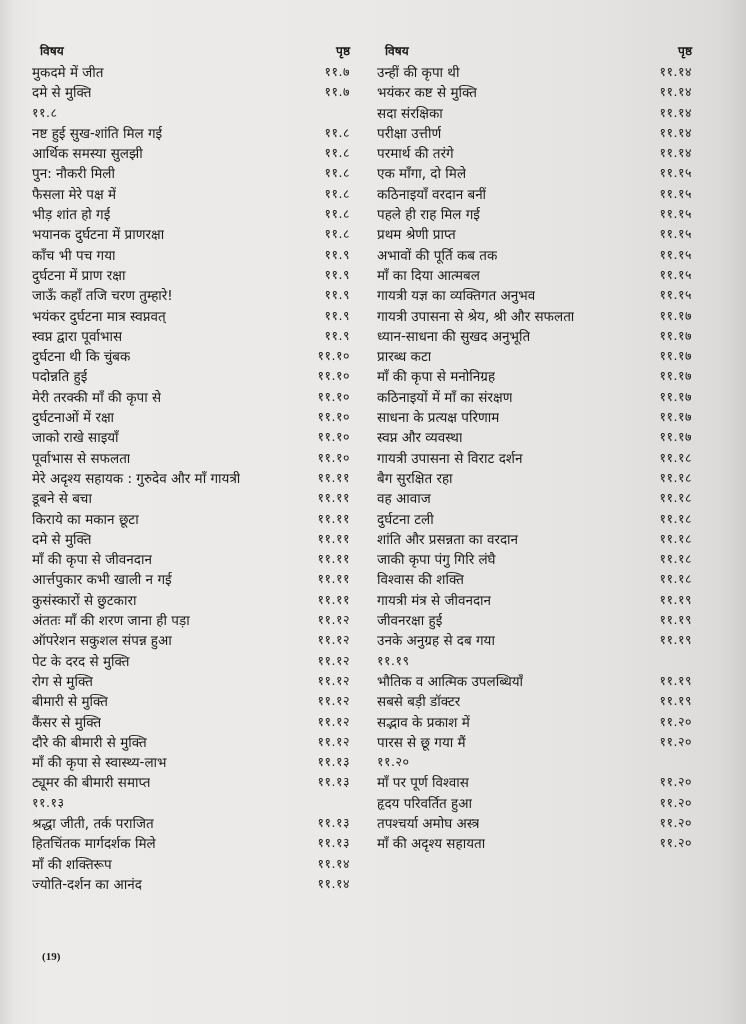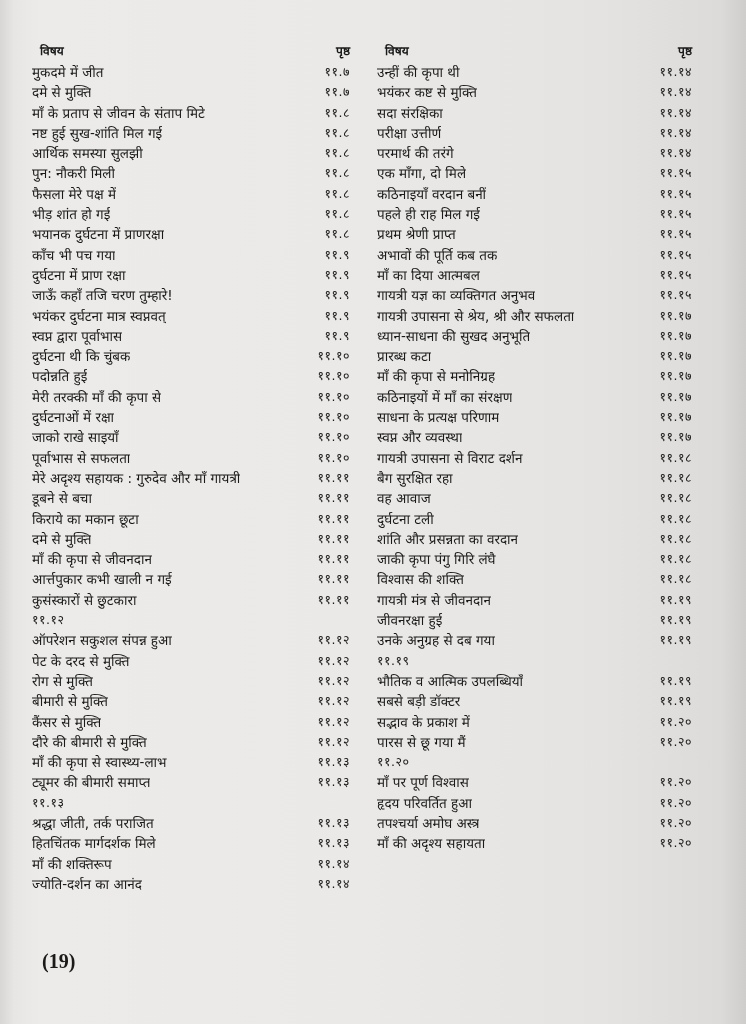--- a/index.html
+++ b/index.html
@@ -20,21 +20,21 @@
   }
   .col-head .subject { padding-left: 8px; }
   .row {
     display: flex; justify-content: space-between; align-items: center;
     height: 20.3px; line-height: 20.3px; font-size: 13.5px; white-space: nowrap;
   }
   .row .title { overflow: hidden; }
   .row .pg { font-size: 12.5px; letter-spacing: 0.5px; }
   .page-num {
     position: absolute; left: 42px; top: 950px;
-    font-family: "Liberation Serif", serif; font-weight: bold; font-size: 20px;
+    font-family: "Liberation Serif", serif; font-weight: bold; font-size: 11px;
   }
 </style>
 </head>
 <body>
 
 <div class="page">
   <div class="col col-left">
     <div class="col-head">
       <span class="subject">विषय</span>
       <span>पृष्ठ</span>
@@ -42,21 +42,20 @@
     <div id="left-list">
         <div class="row">
           <span class="title">मुकदमे में जीत</span>
           <span class="pg">११.७</span>
         </div>
         <div class="row">
           <span class="title">दमे से मुक्ति</span>
           <span class="pg">११.७</span>
         </div>
         <div class="row">
-          <span class="title">माँ के प्रताप से जीवन के संताप मिटे</span>
           <span class="pg">११.८</span>
         </div>
         <div class="row">
           <span class="title">नष्ट हुई सुख-शांति मिल गई</span>
           <span class="pg">११.८</span>
         </div>
         <div class="row">
           <span class="title">आर्थिक समस्या सुलझी</span>
           <span class="pg">११.८</span>
         </div>
@@ -142,20 +141,21 @@
         </div>
         <div class="row">
           <span class="title">आर्त्तपुकार कभी खाली न गई</span>
           <span class="pg">११.११</span>
         </div>
         <div class="row">
           <span class="title">कुसंस्कारों से छुटकारा</span>
           <span class="pg">११.११</span>
         </div>
         <div class="row">
+          <span class="title">अंततः माँ की शरण जाना ही पड़ा</span>
           <span class="pg">११.१२</span>
         </div>
         <div class="row">
           <span class="title">ऑपरेशन सकुशल संपन्न हुआ</span>
           <span class="pg">११.१२</span>
         </div>
         <div class="row">
           <span class="title">पेट के दरद से मुक्ति</span>
           <span class="pg">११.१२</span>
         </div>

